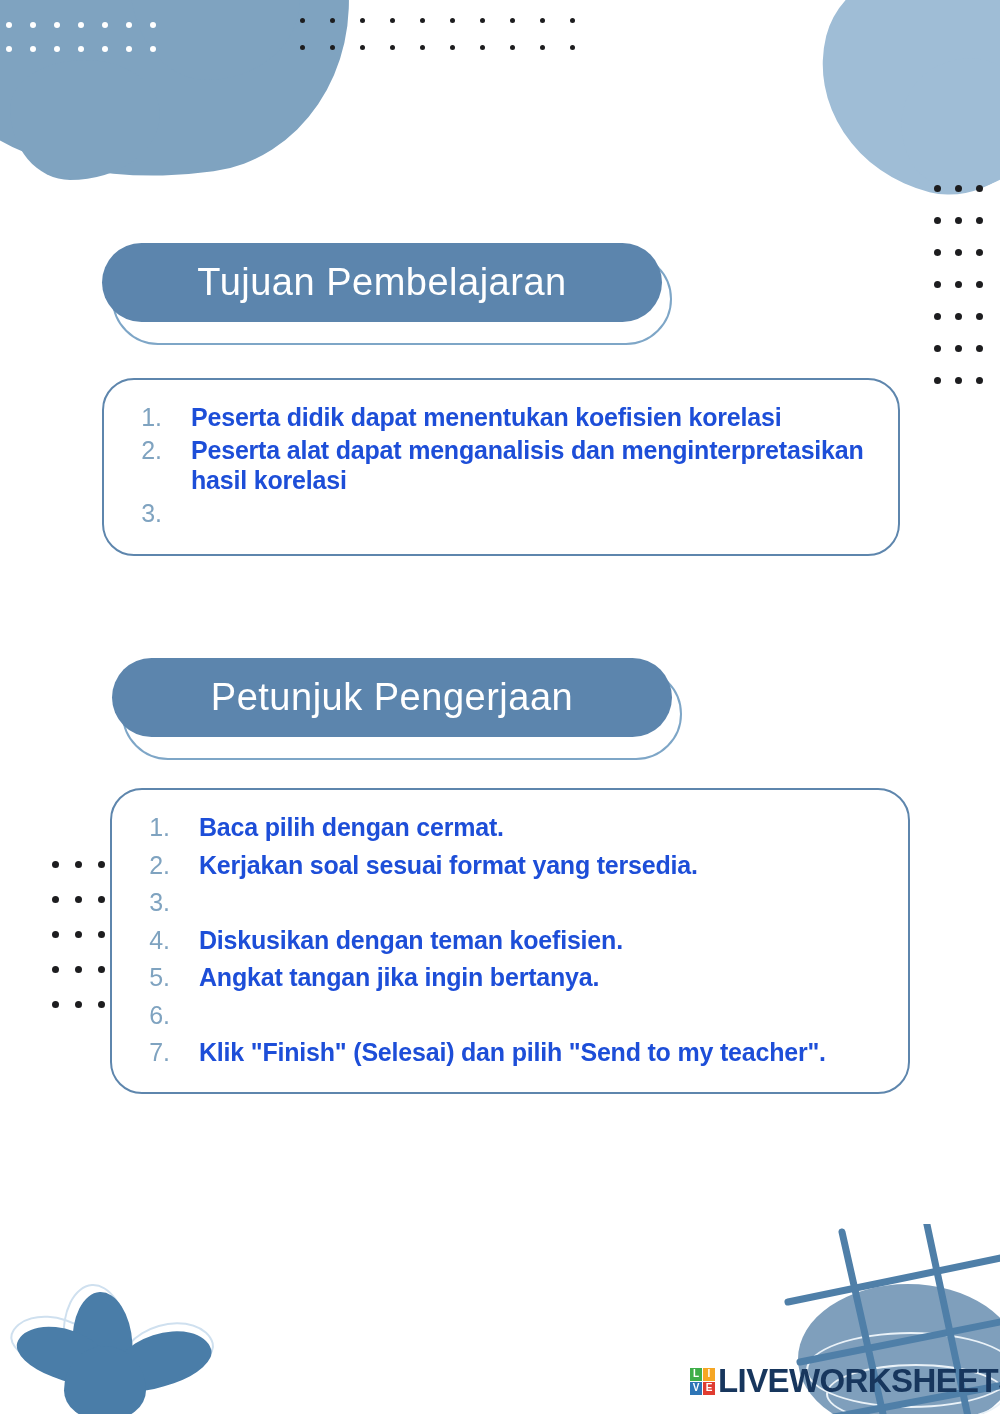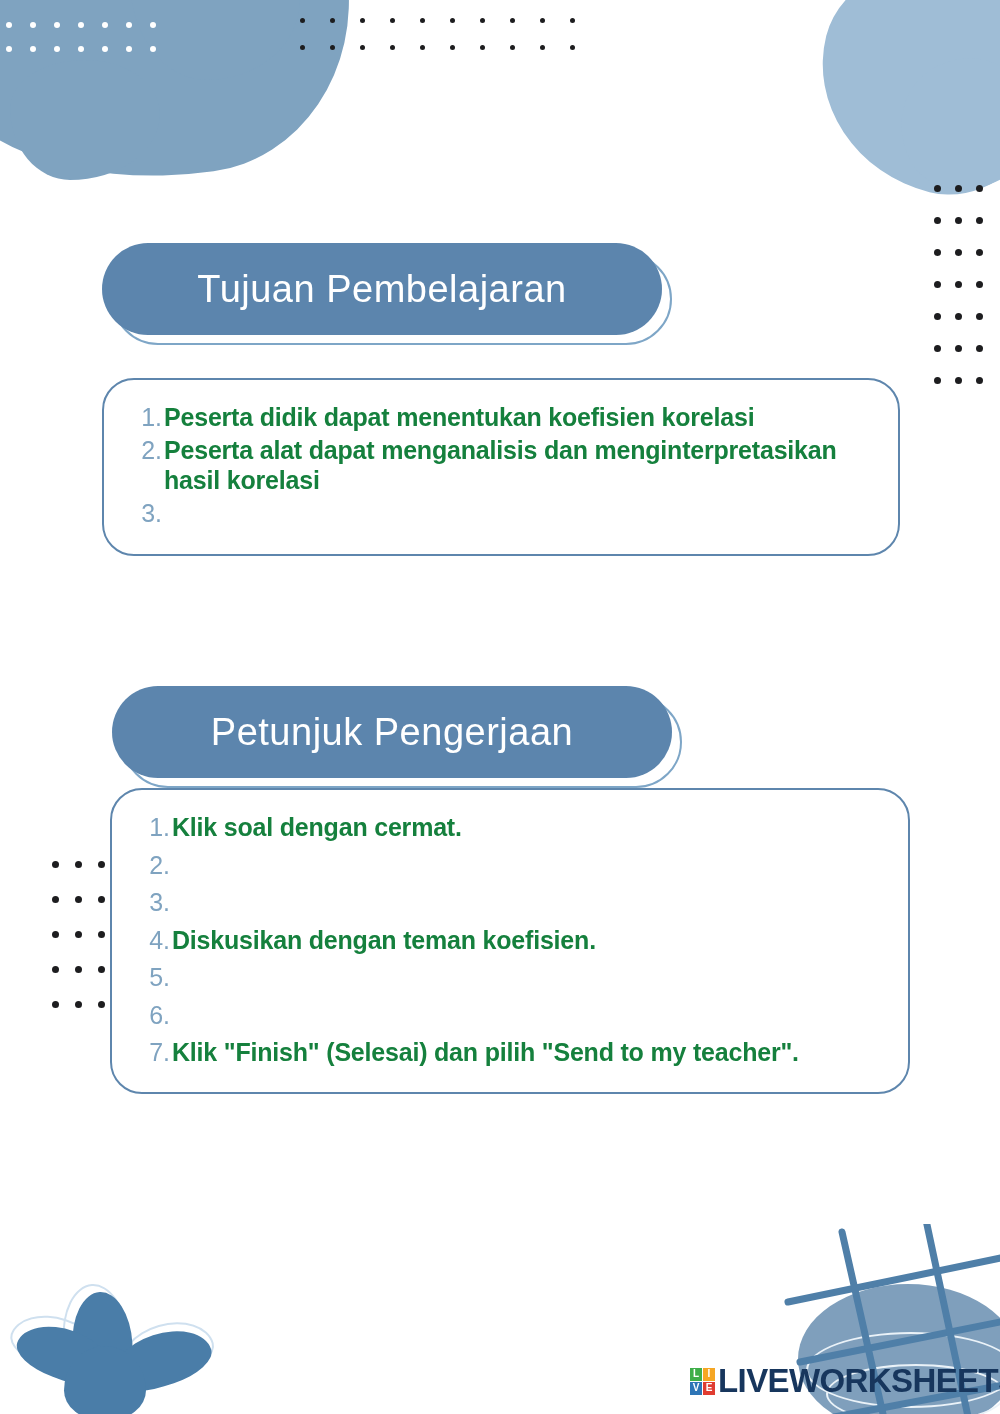--- a/index.html
+++ b/index.html
@@ -132,21 +132,21 @@
   .pill-wrap { position: relative; }
   .pill-shadow {
     position: absolute; left: 10px; top: 10px;
     width: 560px; height: 92px;
     border: 2px solid #7ea6c7;
     border-radius: 46px;
     background: #ffffff;
   }
   .pill {
     position: relative;
-    width: 560px; height: 92px;
+    width: 560px; height: 79px;
     background: #5c85ad;
     border-radius: 46px;
     display: flex; align-items: center; justify-content: center;
   }
   .pill-title {
     color: #ffffff;
     font-size: 38px;
     font-weight: 400;
     letter-spacing: 0.5px;
     font-family: "Liberation Sans", sans-serif;
@@ -167,34 +167,35 @@
   .num {
     color: #7fa3c0;
     font-size: 25px;
     font-weight: 400;
     min-width: 30px;
     text-align: right;
     flex: 0 0 auto;
     padding-right: 2px;
   }
   .ltext {
-    color: #15803d;
+    color: #1d4ed8;
     font-size: 25px;
     font-weight: bold;
     letter-spacing: -0.2px;
     font-family: "Liberation Sans", sans-serif;
+    margin-left: 27px;
   }
 
   
   #objectives-section { left: 102px; top: 243px; }
   #objectives-box { position: absolute; left: 102px; top: 378px; width: 798px; }
   #objectives-box .litem { margin-bottom: 2px; }
 
   
-  #instructions-section { left: 112px; top: 686px; }
+  #instructions-section { left: 112px; top: 658px; }
   #instructions-box { position: absolute; left: 110px; top: 788px; width: 800px; }
   #instructions-box .litem { margin-bottom: 7px; }
   #instructions-box .litem:last-child { margin-bottom: 0; }
 
   
   .logo {
     position: absolute;
     left: 690px; top: 1362px;
     display: flex; align-items: center;
   }
@@ -369,34 +370,36 @@
       <div class="pill-shadow"></div>
       <div class="pill">
         <span class="pill-title">Petunjuk Pengerjaan</span>
       </div>
     </div>
   </div>
 
   <div class="listbox" id="instructions-box">
     <div class="litem">
       <span class="num">1.</span>
-      <span class="ltext">Klik soal dengan cermat.</span>
+      <span class="ltext">Baca pilih dengan cermat.</span>
     </div>
     <div class="litem">
       <span class="num">2.</span>
+      <span class="ltext">Kerjakan soal sesuai format yang tersedia.</span>
     </div>
     <div class="litem">
       <span class="num">3.</span>
     </div>
     <div class="litem">
       <span class="num">4.</span>
       <span class="ltext">Diskusikan dengan teman koefisien.</span>
     </div>
     <div class="litem">
       <span class="num">5.</span>
+      <span class="ltext">Angkat tangan jika ingin bertanya.</span>
     </div>
     <div class="litem">
       <span class="num">6.</span>
     </div>
     <div class="litem">
       <span class="num">7.</span>
       <span class="ltext">Klik "Finish" (Selesai) dan pilih "Send to my teacher".</span>
     </div>
   </div>
 

